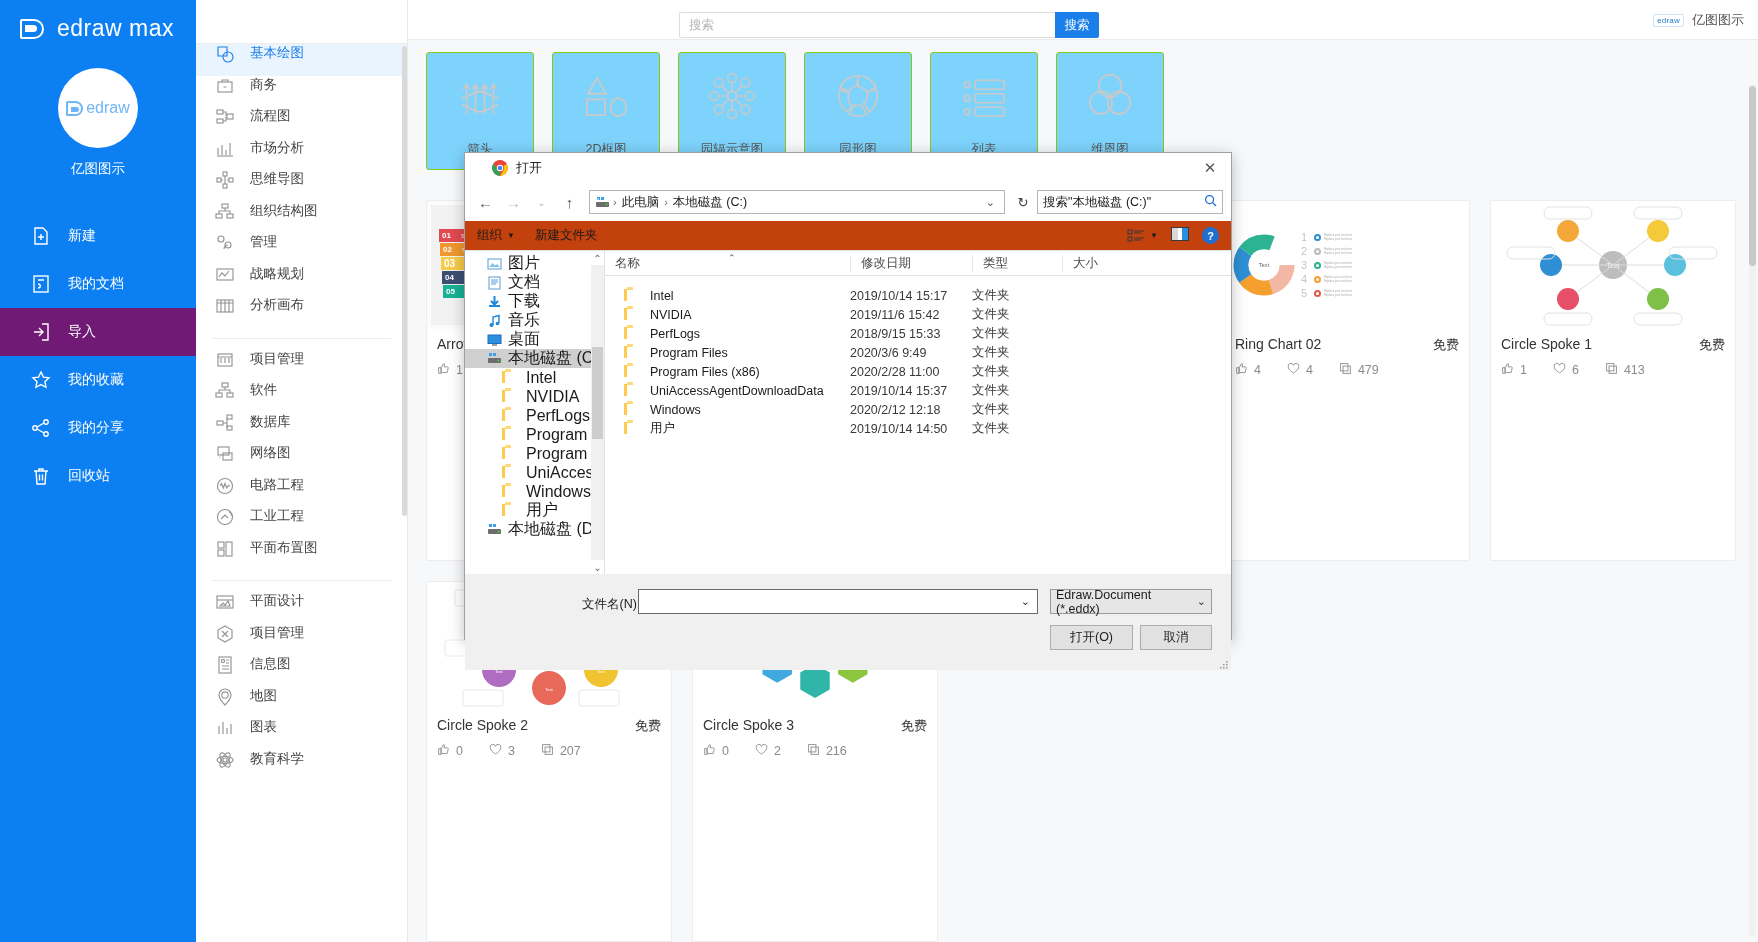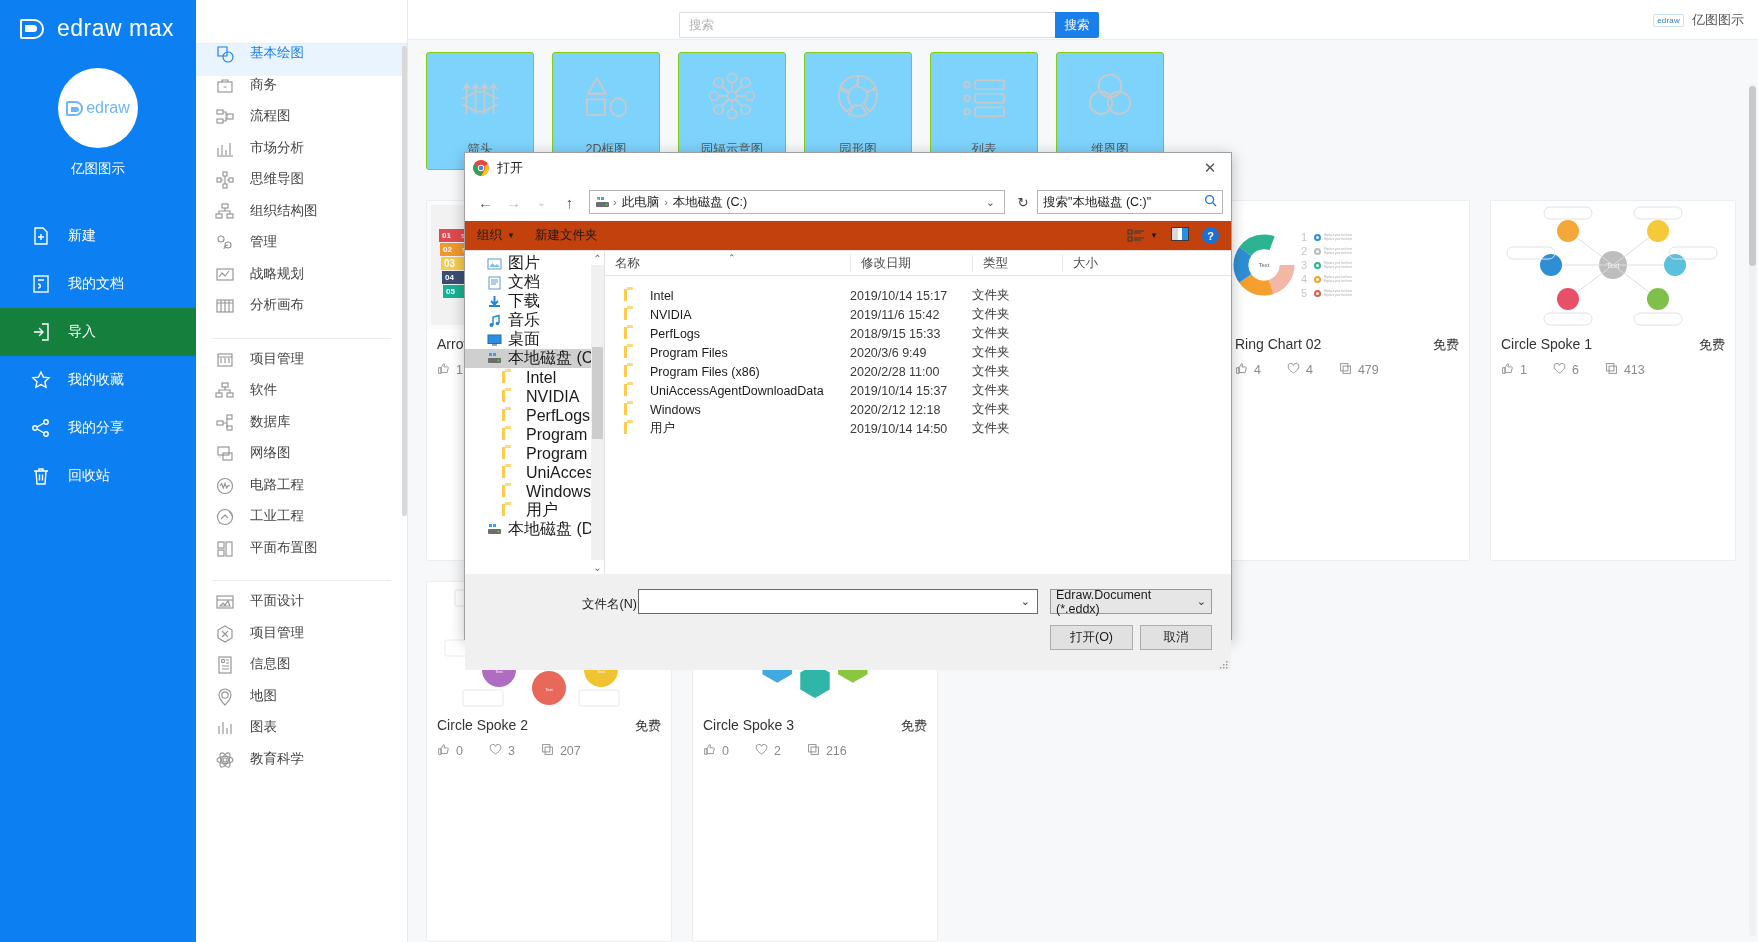--- a/index.html
+++ b/index.html
@@ -47,21 +47,21 @@
     background:#6fb6f7; border-radius:0 3px 3px 0;
   }
   .avatar .ad-text { font-size: 16px; color: #6fb6f7; }
   .avatar-name { margin-top: 12px; font-size: 13.5px; color: #fff; }
 
   .nav-list { margin-top: 34px; }
   .nav-item {
     display: flex; align-items: center; gap: 17px;
     height: 48px; padding-left: 31px; cursor: pointer; font-size: 14px;
   }
-  .nav-item.active { background: #15803d; }
+  .nav-item.active { background: #701a75; }
   .nav-item .nicon { width: 20px; height: 20px; flex: 0 0 20px; }
   .nav-item .nicon svg { display:block; }
 
   
   .catbar {
     position: absolute; left: 196px; top: 0; width: 212px; height: 942px;
     background: #fff; border-right: 1px solid #e8e8e8; overflow: hidden;
   }
   .catbar-top-line { height: 44px; border-bottom: 1px solid #ececec; }
   .cat-item {
@@ -144,21 +144,21 @@
   }
 
   
   .dlg {
     position: absolute; left: 464px; top: 152px; width: 768px; height: 488px;
     background: #f0f0f0; border: 1px solid #a0a0a0;
     box-shadow: 0 3px 14px rgba(0,0,0,.25);
     font-size: 12.5px; color: #1b1b1b;
   }
   .dlg-title {
-    height: 30px; background: #fff; display: flex; align-items: center; padding: 0 8px 0 8px;
+    height: 30px; background: #fff; display: flex; align-items: center; padding: 0 8px 0 27px;
   }
   .chrome-ico { width: 16px; height: 16px; border-radius: 50%; position: relative; overflow:hidden; flex:0 0 16px;}
   .dlg-title-text { margin-left: 8px; font-size: 13px; color: #222; }
   .dlg-close { margin-left: auto; width: 26px; height: 24px; display:flex;align-items:center;justify-content:center; color:#555; font-size:15px; cursor:pointer;}
 
   .dlg-nav { height: 38px; background: #fff; display: flex; align-items: center; padding: 0 8px; gap: 3px; }
   .nav-btn { width: 25px; height: 24px; display: flex; align-items: center; justify-content: center; color: #5a5a5a; cursor: pointer; font-size: 15px;}
   .nav-btn.dim { color: #bdbdbd; }
   .addrbar {
     flex: 1; height: 24px; border: 1px solid #b5b5b5; background: #fff; display: flex; align-items: center;

